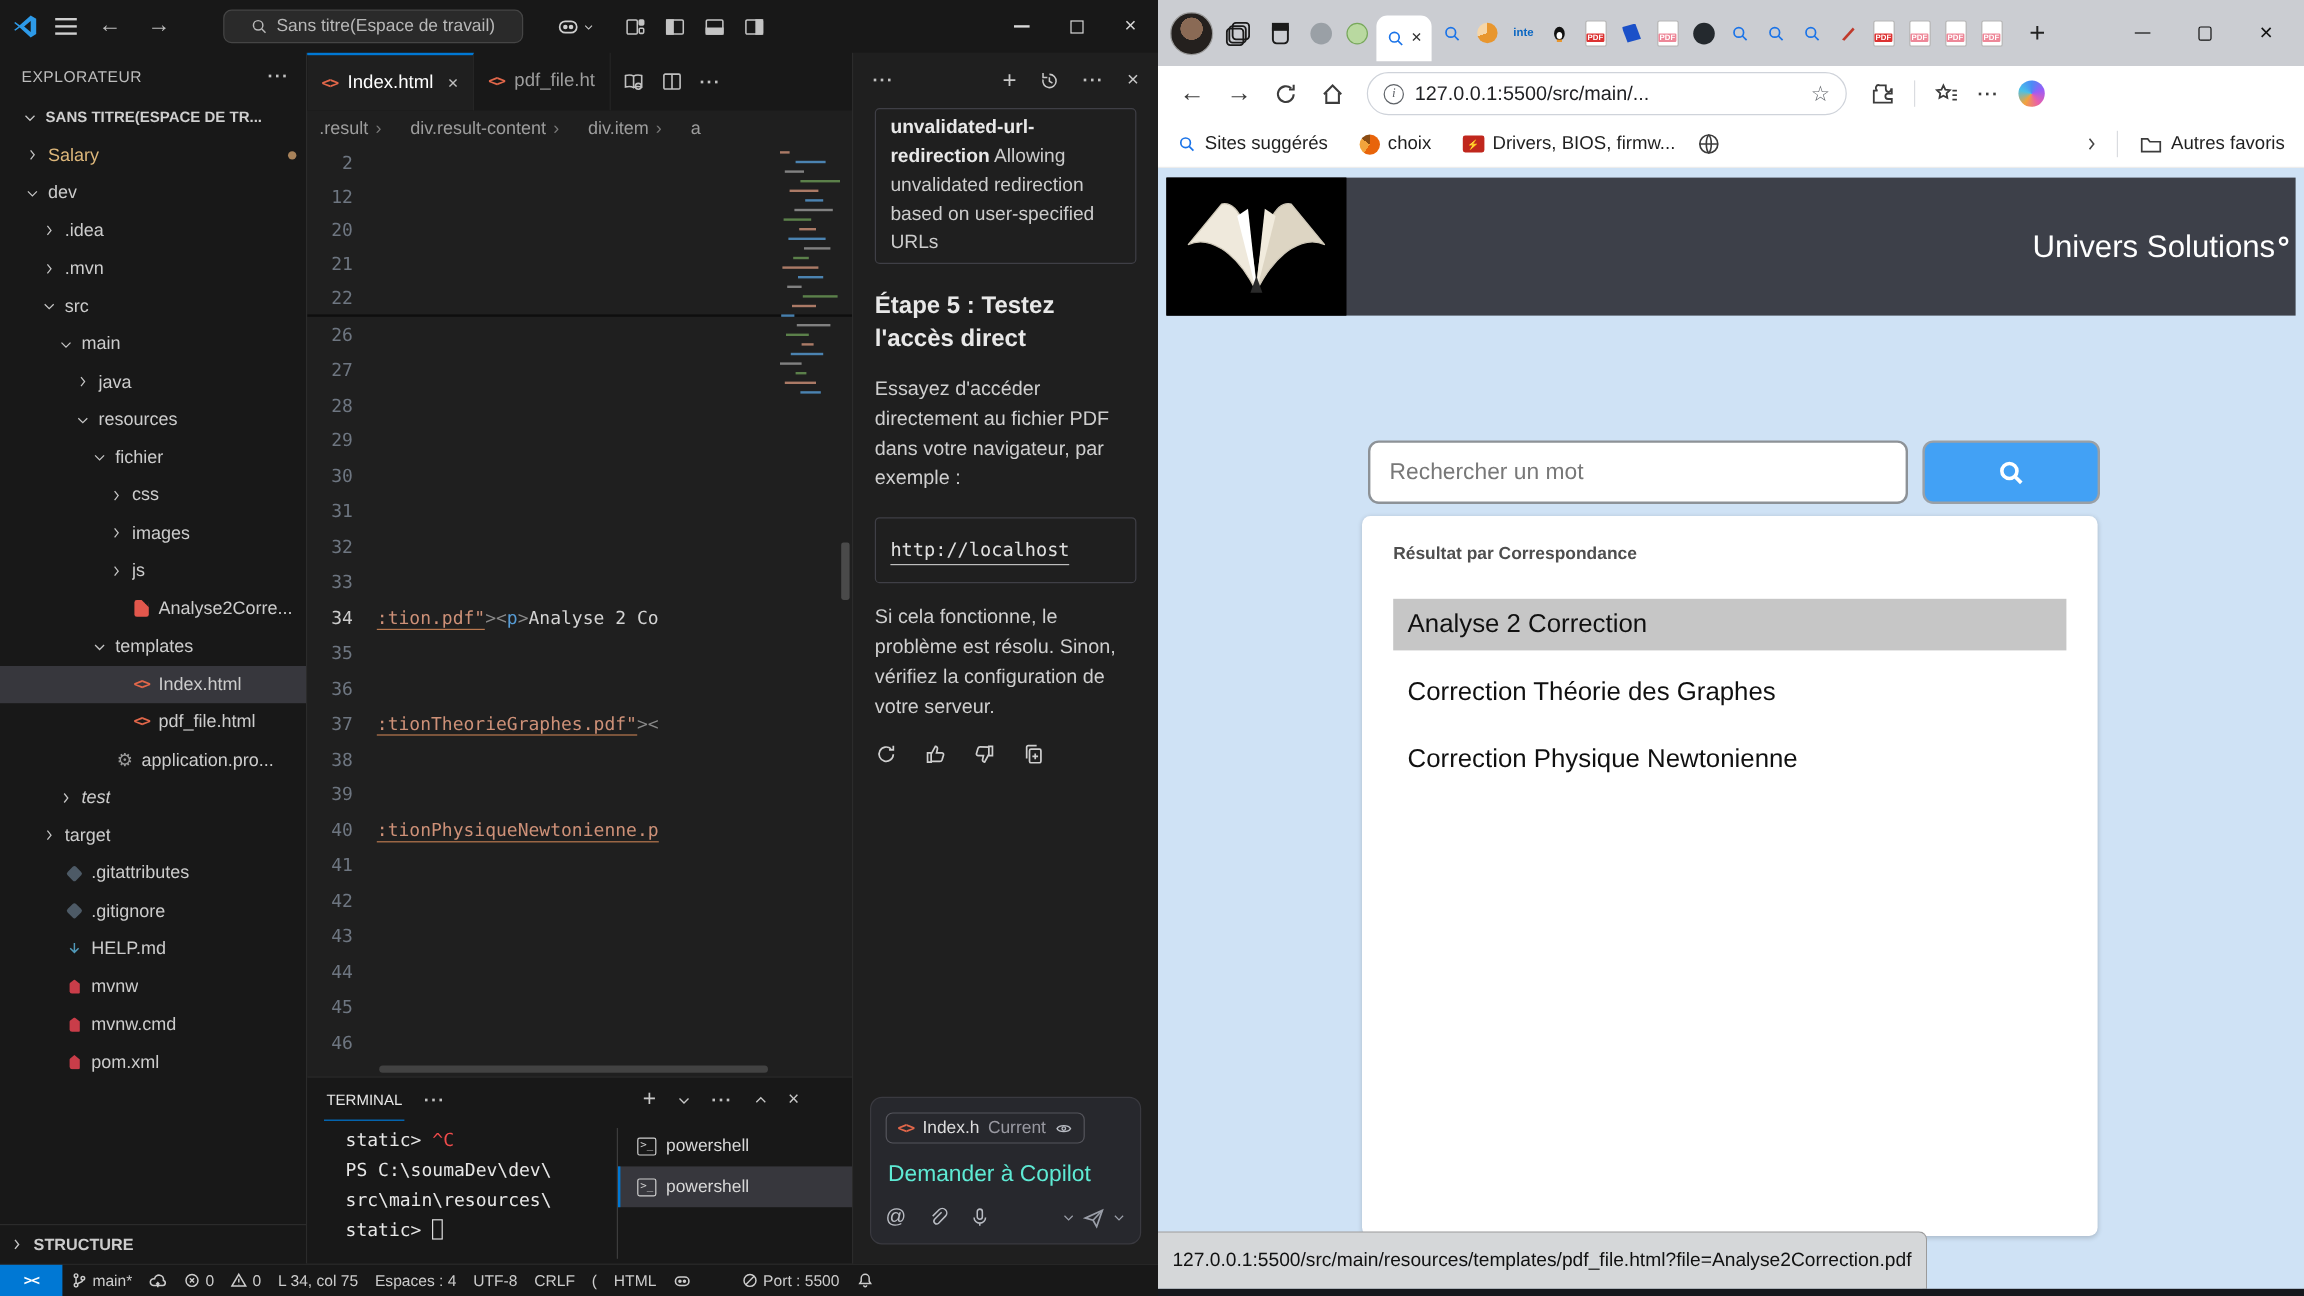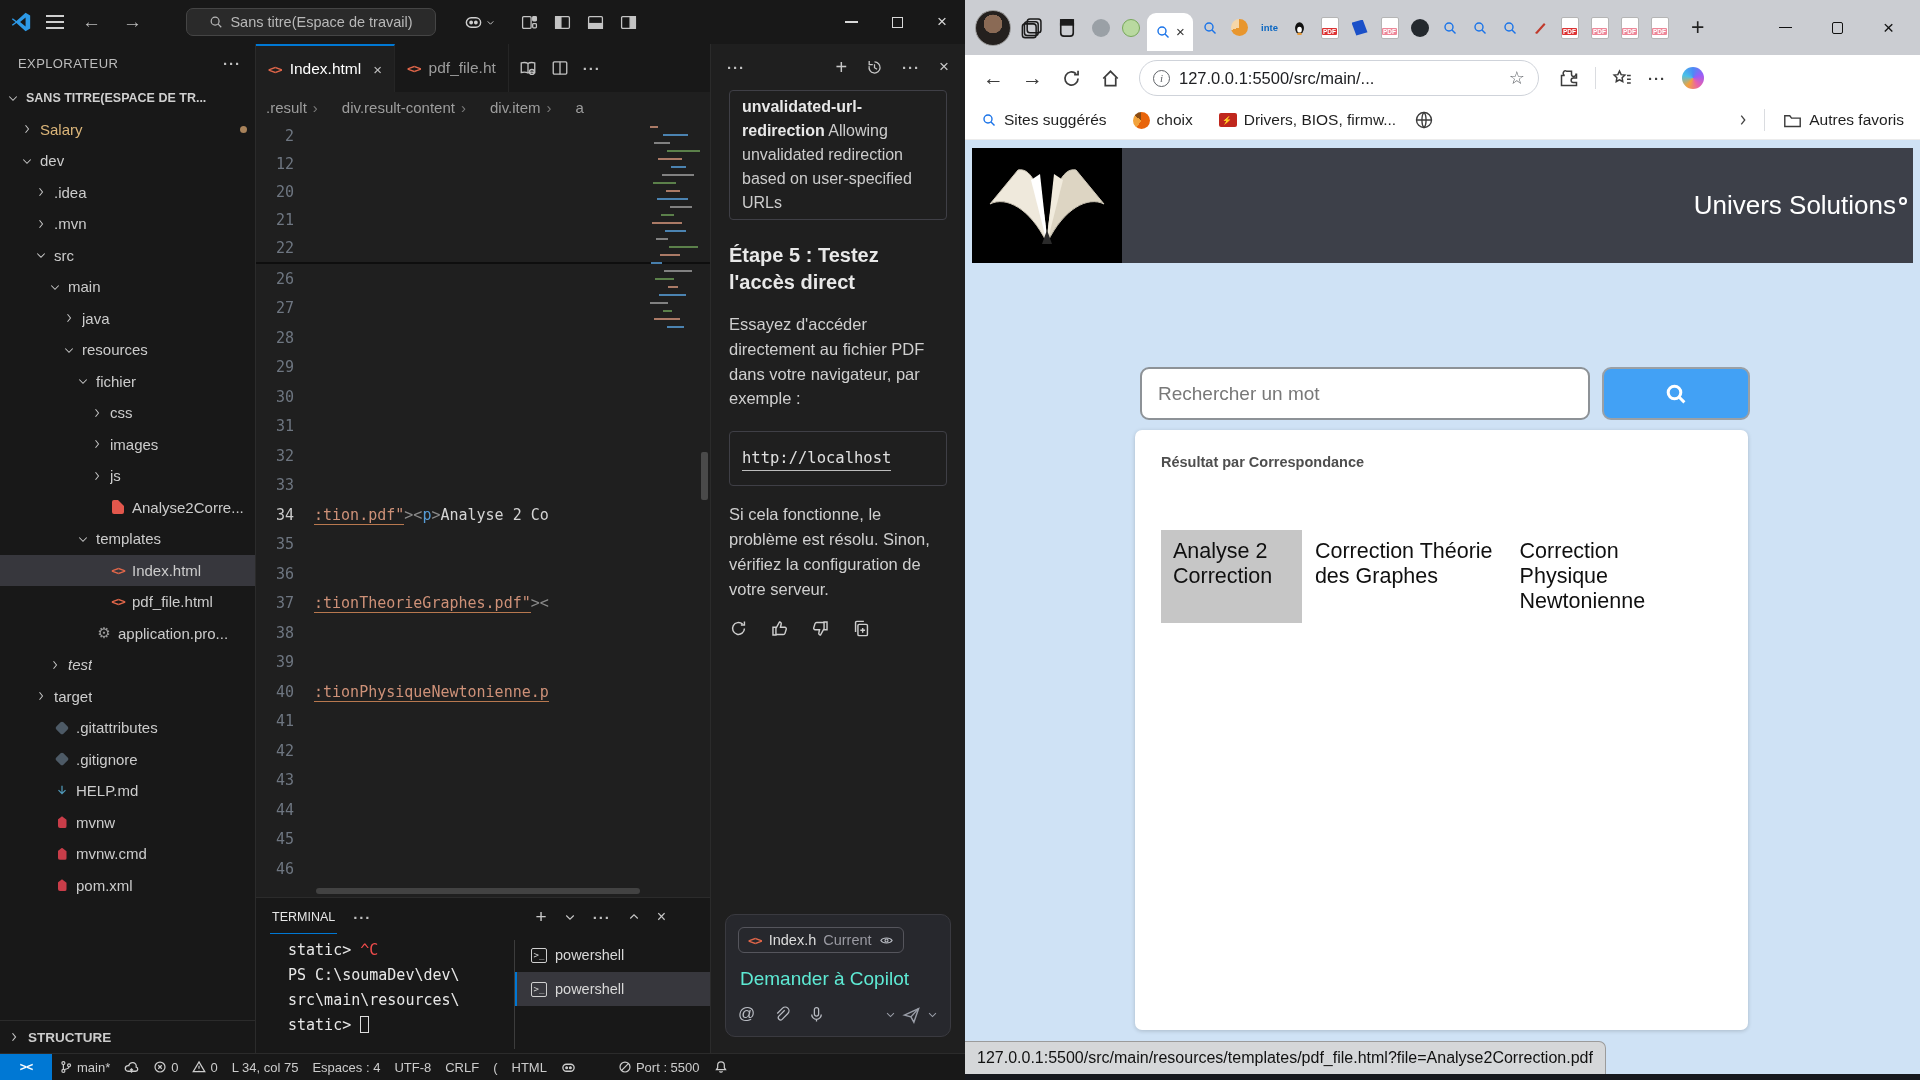--- a/index.html
+++ b/index.html
@@ -145,24 +145,24 @@
   .page-header{position:absolute;left:7px;right:7px;top:8px;height:115px;background:#3d4049;display:flex;align-items:center;}
   .book{width:150px;height:115px;background:#000;flex:0 0 150px;}
   .page-title{margin-left:auto;color:#fff;font-size:26px;padding-right:6px;display:flex;align-items:center;gap:3px;white-space:nowrap;}
   .page-title .frag{width:8px;height:8px;border:2px solid #fff;border-radius:50%;margin-top:-10px;}
   .search-row{position:absolute;top:227px;left:175px;display:flex;gap:12px;border-radius:23px;}
   .search-input{width:450px;height:53px;border:2px solid #8d9297;border-radius:9px;background:#fff;font-size:19px;padding:0 16px;color:#222;outline:none;font-family:"Liberation Sans",sans-serif;}
   .search-input::placeholder{color:#787878;}
   .search-btn{width:148px;height:53px;background:#42a1f5;border:2px solid #9aa0a6;border-radius:9px;display:flex;align-items:center;justify-content:center;color:#fff;}
   .results-card{position:absolute;left:170px;top:290px;width:613px;height:600px;background:#fff;border-radius:7px;box-shadow:0 1px 4px rgba(0,0,0,.18);padding:24px 26px;}
   .results-head{font-size:14.5px;font-weight:bold;color:#4e4e4e;}
-  .results-list{margin-top:60px;display:flex;gap:1px;}
+  .results-list{margin-top:29px;display:flex;flex-direction:column;gap:13px;}
   .result-item{font-size:21.5px;color:#101010;padding:9px 12px;cursor:pointer;}
   .result-item.sel{background:#c6c6c6;}
-  .status-tooltip{position:absolute;left:0;bottom:6px;height:33px;background:#d5d7d9;border:1px solid #9b9b9b;border-left:none;border-bottom:none;border-top-right-radius:7px;display:flex;align-items:center;padding:0 12px;font-size:16px;color:#111;max-width:790px;white-space:nowrap;}
+  .status-tooltip{position:absolute;left:0;bottom:6px;height:48px;background:#d5d7d9;border:1px solid #9b9b9b;border-left:none;border-bottom:none;border-top-right-radius:7px;display:flex;align-items:center;padding:0 12px;font-size:16px;color:#111;max-width:790px;white-space:nowrap;}
   .bottom-strip{position:absolute;left:0;right:0;bottom:0;height:6px;background:#16181d;}
 </style>
 </head>
 <body>
 
 <div id="root">
 
   <div class="vscode">
 
     <div class="vs-titlebar">
@@ -220,21 +220,21 @@
     </div>
 
     <div class="vs-main">
 
       <div class="vs-sidebar">
         <div class="sb-head">
           <span>EXPLORATEUR</span>
           <span class="dots">···</span>
         </div>
         <div class="tree">
-            <div class="tree-row root" style="padding-left: 6px; align-items: center;">
+            <div class="tree-row root" style="padding-left: 18px; align-items: center;">
               <span class="chev">
                 <svg width="12" height="12" viewBox="0 0 16 16" fill="none" stroke="#c5c5c5" stroke-width="1.4">
                   <polyline points="3,6 8,11 13,6"></polyline>
                 </svg>
               </span>
               <span class="lbl">SANS TITRE(ESPACE DE TR...</span>
             </div>
             <div class="tree-row" style="padding-left: 20px;">
               <span class="chev">
                 <svg width="12" height="12" viewBox="0 0 16 16" fill="none" stroke="#c5c5c5" stroke-width="1.4">

